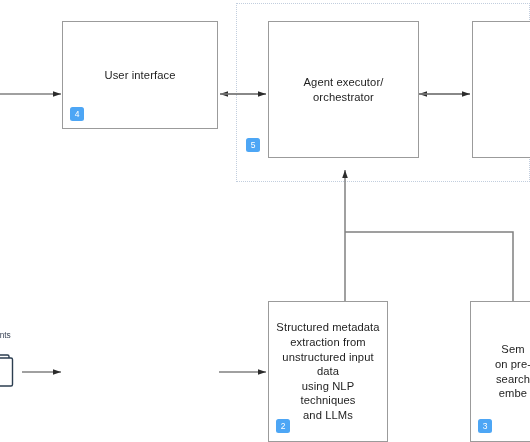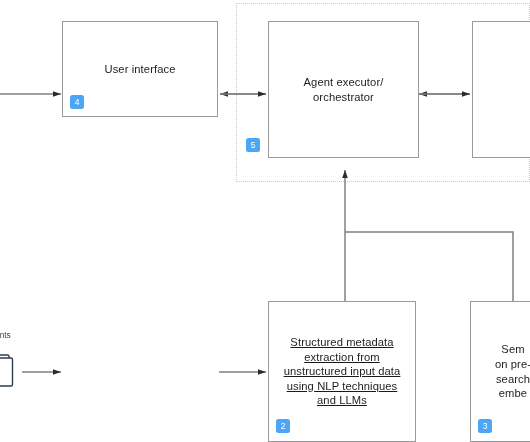--- a/index.html
+++ b/index.html
@@ -114,37 +114,37 @@
   <div class="doc-icon" style="left:-7px; top:354px;">
     <svg width="30" height="36" viewBox="0 0 30 36">
       <g fill="#ffffff" stroke="#2c3e50" stroke-width="1.4">
         <rect x="1" y="1" width="15" height="28" rx="1.5"></rect>
         <rect x="4.5" y="4" width="15" height="28" rx="1.5"></rect>
       </g>
     </svg>
   </div>
   <div class="edge-label" style="left:-12px; top:330px;">ments</div>
 
-  <div class="node" style="left:62px; top:21px; width:156px; height:96px;">
+  <div class="node" style="left:62px; top:21px; width:156px; height:108px;">
     <span class="node-label">User interface</span>
     <span class="badge" style="left:7px; bottom:7px;">4</span>
   </div>
 
   <div class="node" style="left:268px; top:21px; width:151px; height:137px;">
     <span class="node-label">Agent executor/
 orchestrator</span>
   </div>
   <span class="badge" style="position:absolute; left:246px; top:138px;">5</span>
 
   <div class="node" style="left:472px; top:21px; width:80px; height:137px;">
     <span class="node-label"></span>
   </div>
 
 
-  <div class="node" style="left:268px; top:301px; width:148px; height:141px;text-decoration:underline;">
+  <div class="node" style="left:268px; top:301px; width:120px; height:141px;">
     <span class="node-label">Structured metadata
 extraction from
 unstructured input data
 using NLP techniques
 and LLMs</span>
     <span class="badge" style="left:7px; top:117px;">2</span>
   </div>
 
   <div class="node" style="left:470px; top:301px; width:86px; height:141px;">
     <span class="node-label">Sem

